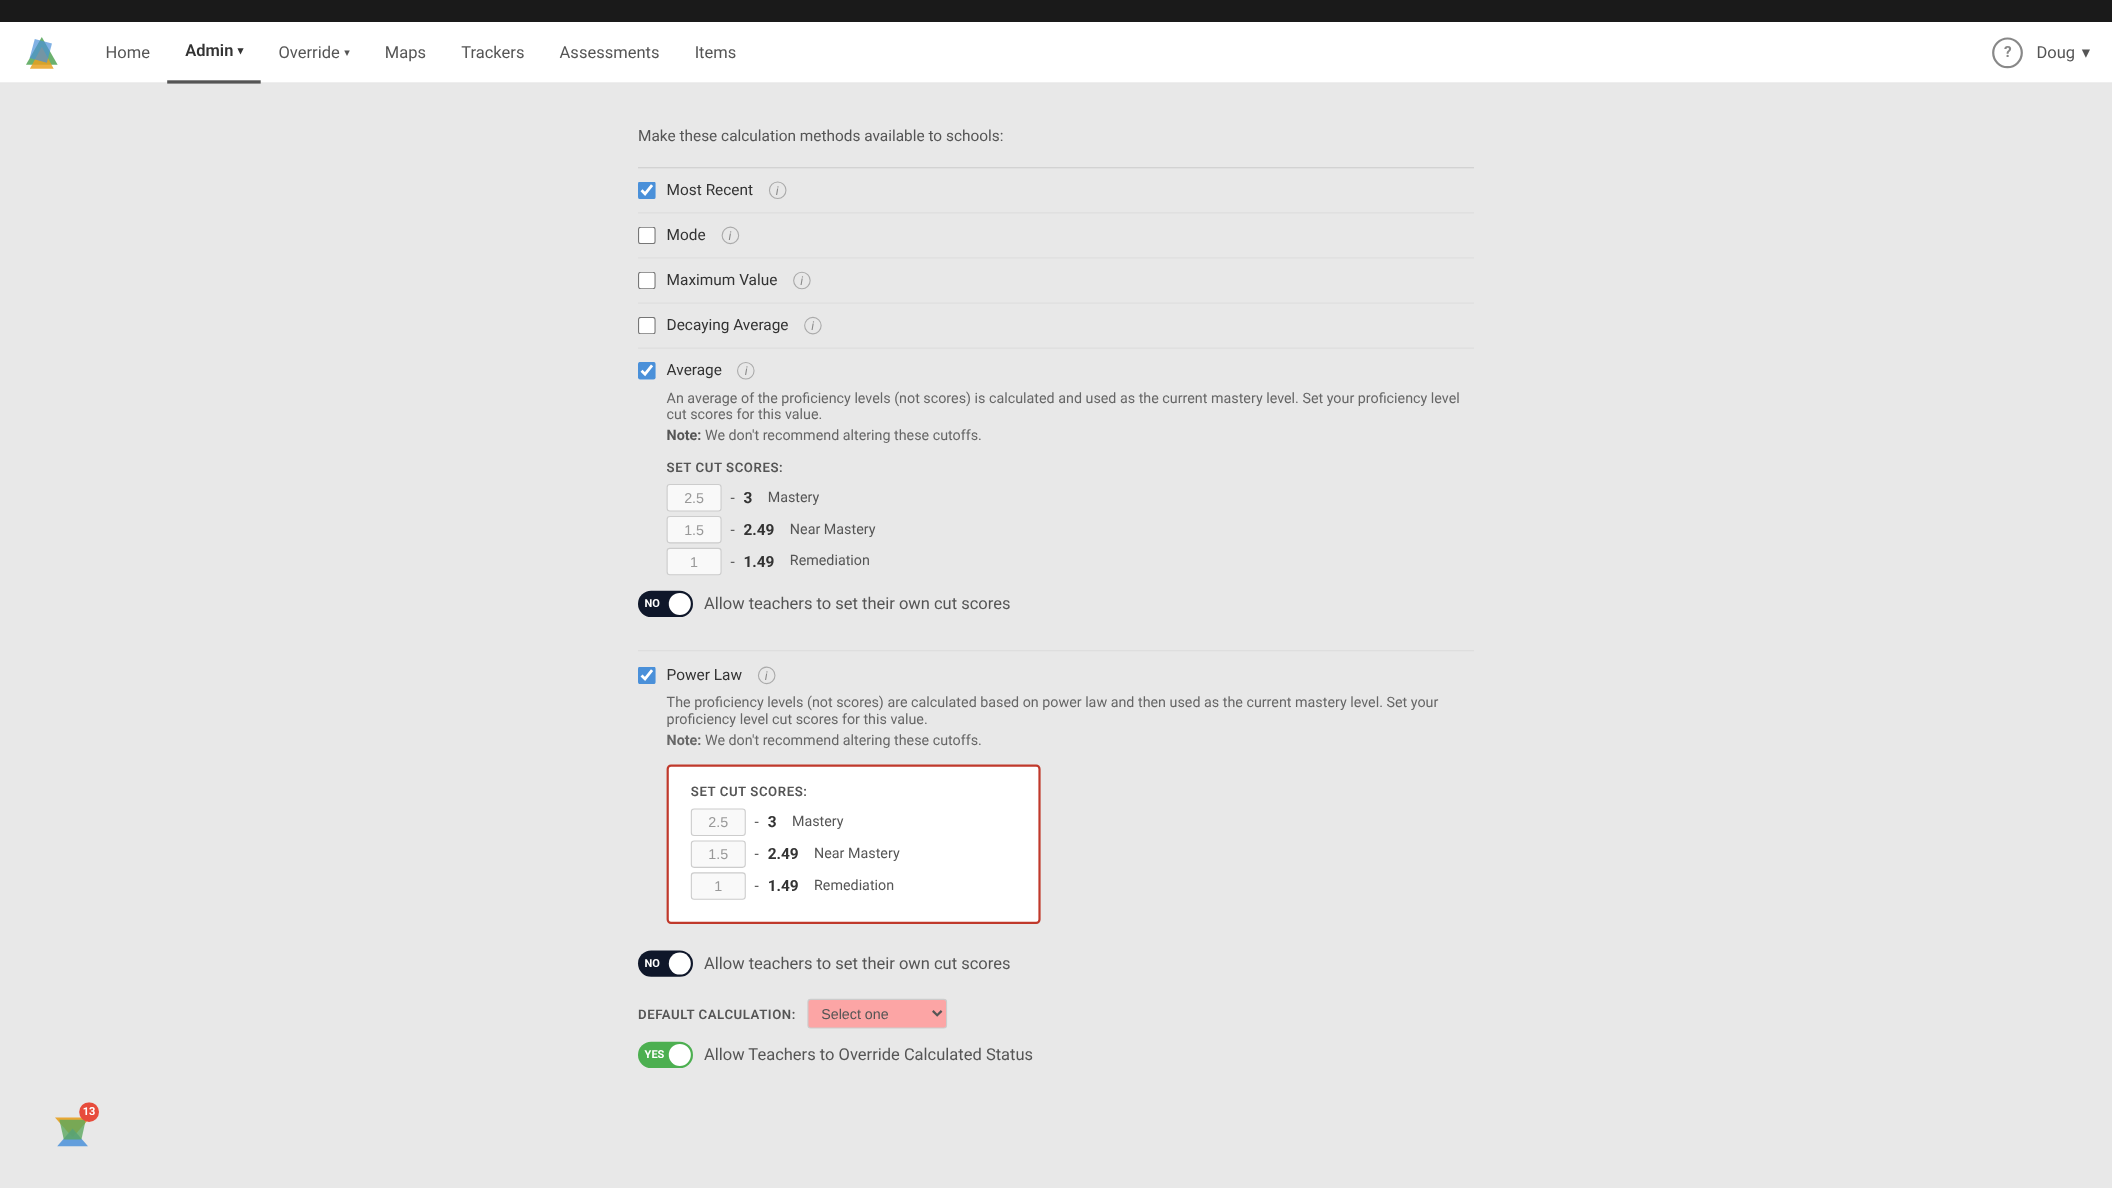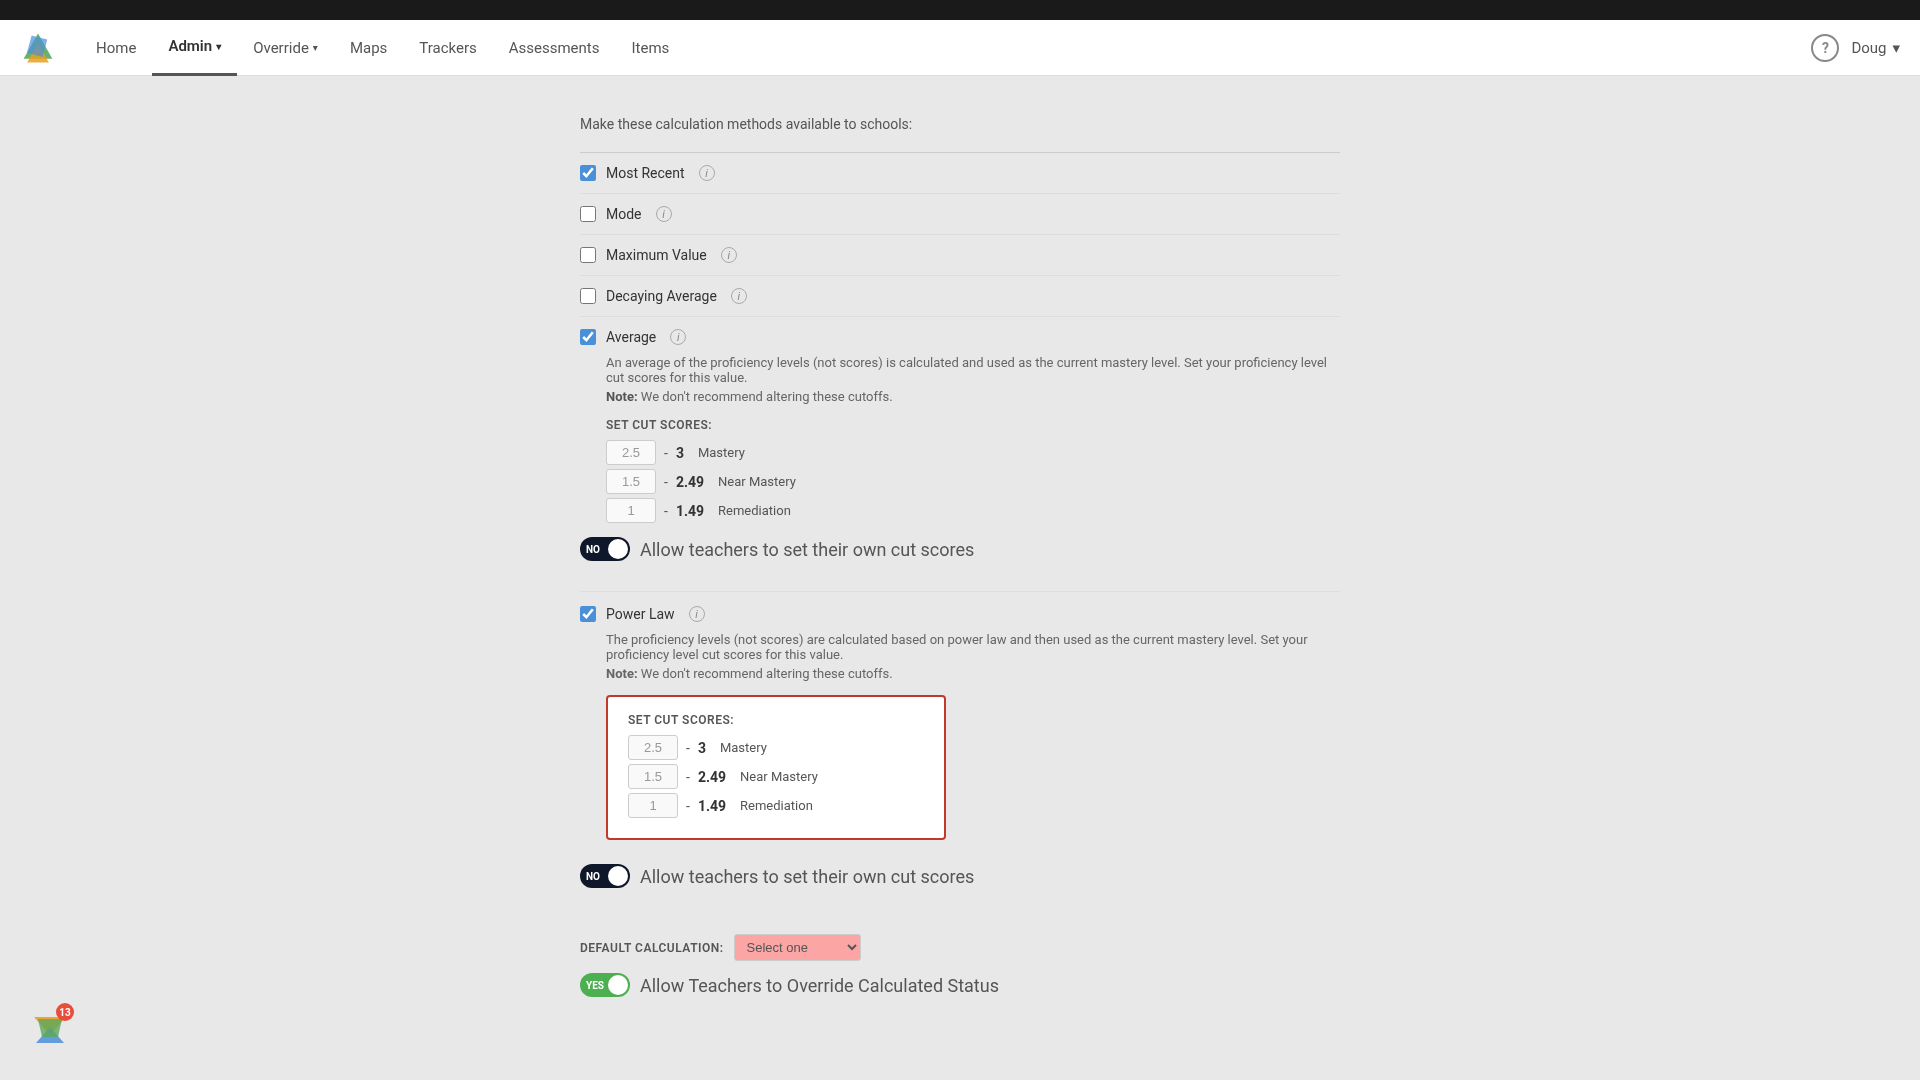--- a/index.html
+++ b/index.html
@@ -220,21 +220,21 @@
     }
     .toggle-thumb {
       width: 20px;
       height: 20px;
       background: #fff;
       border-radius: 50%;
       position: absolute;
       right: 2px;
     }
     .toggle-text {
-      font-size: 18px;
+      font-size: 15px;
       color: #555;
     }
 
     
     .power-law-section {
       padding: 14px 0 0;
     }
     .power-law-header {
       display: flex;
       align-items: center;
@@ -264,21 +264,21 @@
       margin-bottom: 14px;
       display: inline-block;
       min-width: 340px;
     }
 
     
     .default-calc-row {
       display: flex;
       align-items: center;
       gap: 10px;
-      margin-top: 32px;
+      margin-top: 6px;
     }
     .default-calc-label {
       font-size: 12px;
       font-weight: 600;
       text-transform: uppercase;
       letter-spacing: 0.5px;
       color: #555;
     }
     .select-dropdown {
       padding: 4px 24px 4px 8px;
@@ -321,21 +321,21 @@
       background: #fff;
       border-radius: 50%;
       position: absolute;
       right: 2px;
     }
 
     
     .bottom-notif {
       position: fixed;
       bottom: 30px;
-      left: 30px;
+      left: 46px;
       cursor: pointer;
     }
     .notif-badge {
       position: absolute;
       top: -4px;
       right: -4px;
       background: #e74c3c;
       color: #fff;
       font-size: 10px;
       font-weight: bold;

